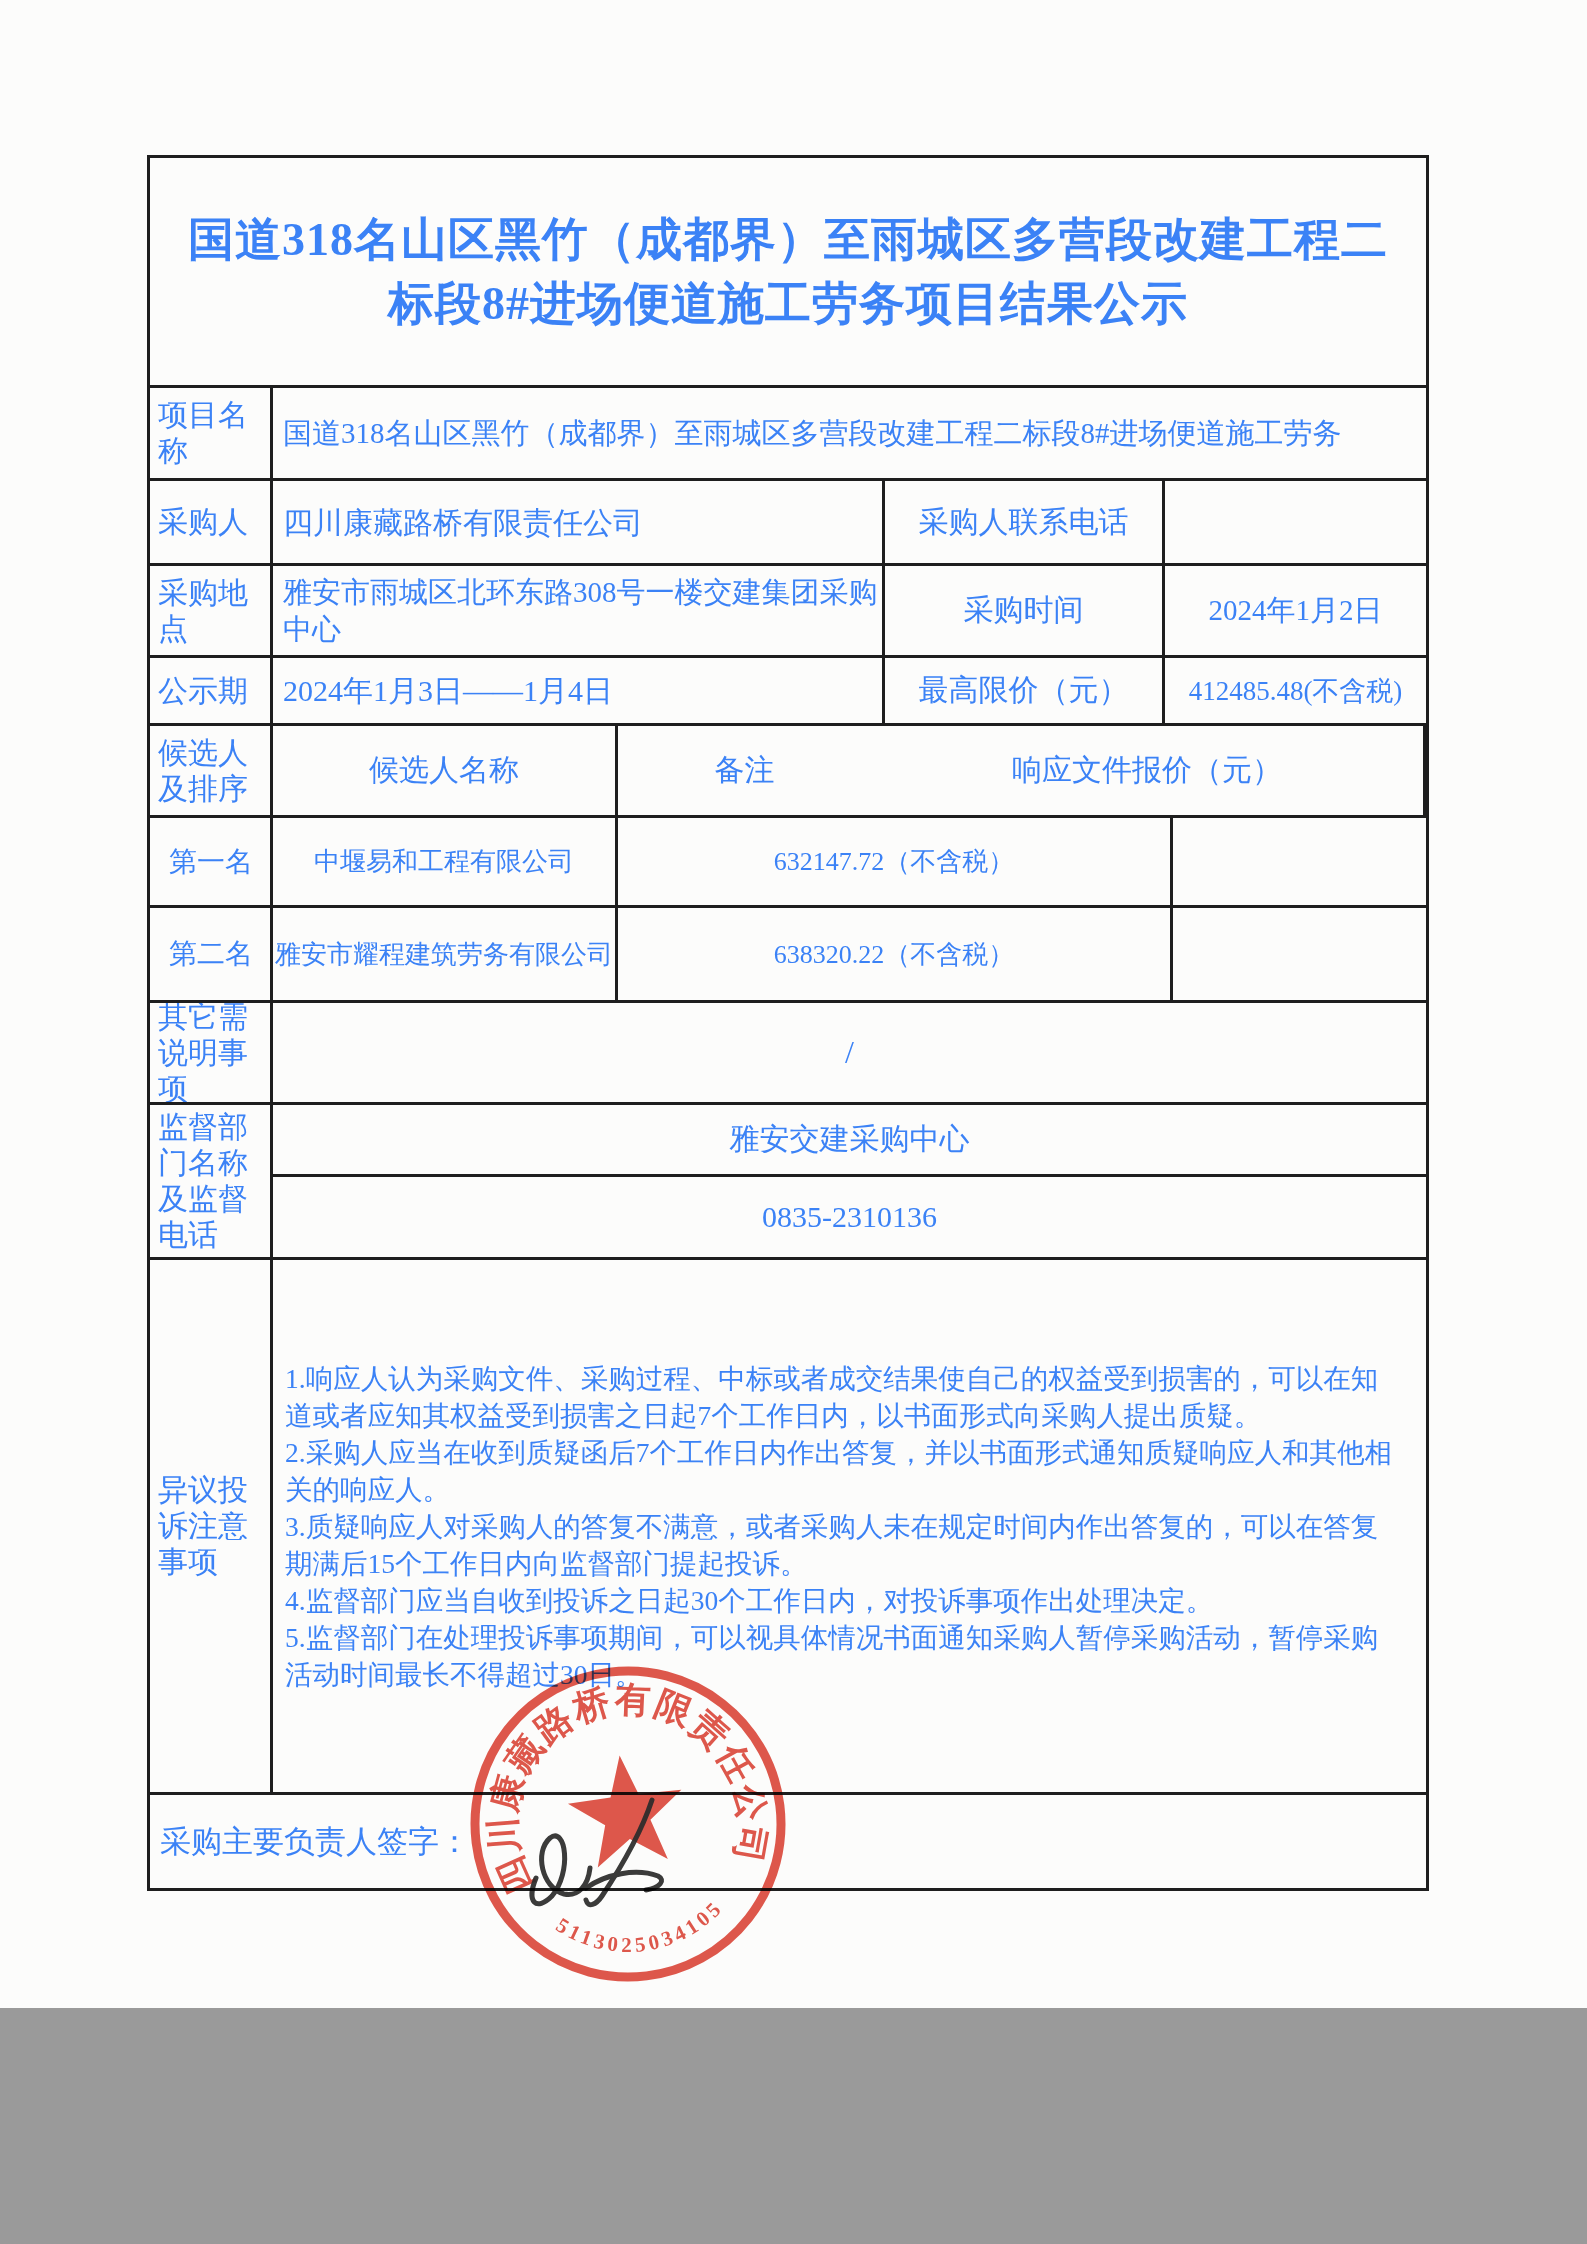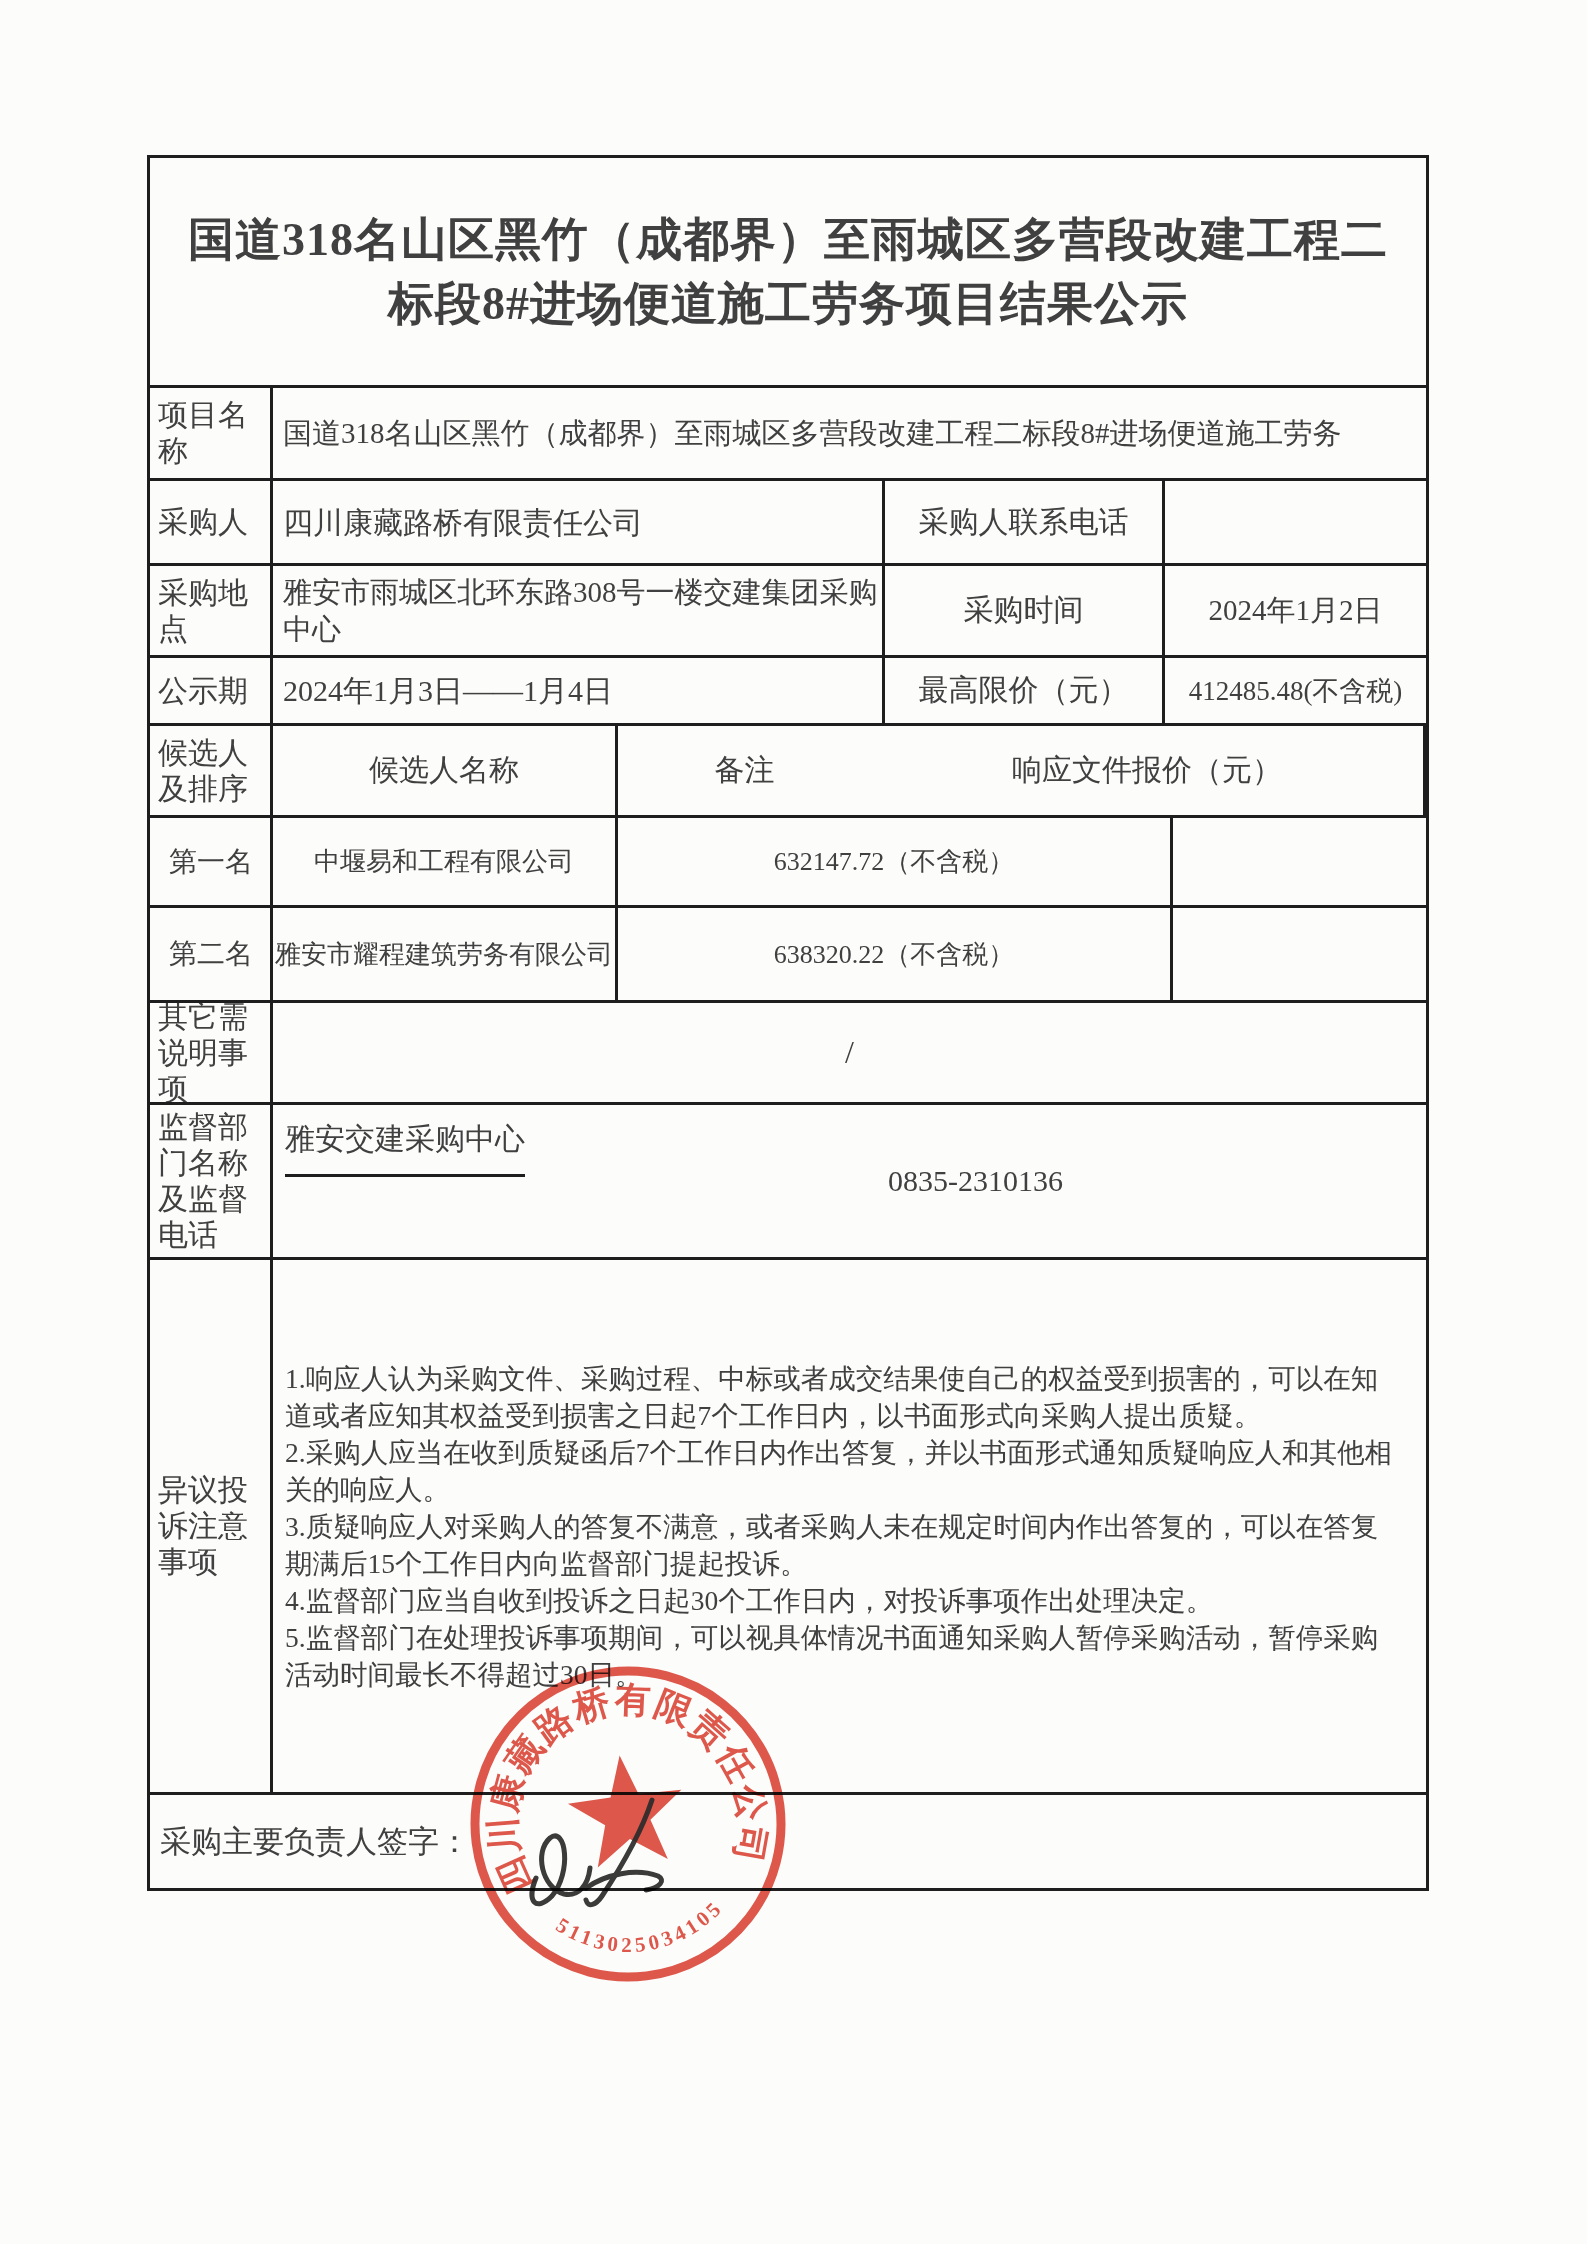--- a/index.html
+++ b/index.html
@@ -2,24 +2,24 @@
 <html><head>
 <meta charset="utf-8">
 <style>
   html,body{margin:0;padding:0;}
   body{
     font-family:"Liberation Serif","DejaVu Serif",serif;
     background:#9a9a9a;
   }
   .sheet{
     position:relative;
-    width:1587px;height:2244px;
+    width:1587px;height:2008px;
     background:#fcfcfb;
     overflow:hidden;
-    color:#404040;
+    color:#3b82f6;
   }
   .table{
     position:absolute;left:147px;top:155px;width:1276px;
     border:3px solid #1e1e1e;
     background:#fcfcfb;
     box-sizing:content-box;
   }
   .t-row{display:flex;border-bottom:3px solid #1e1e1e;box-sizing:border-box;}
   .t-row.last{border-bottom:none;}
   .c{box-sizing:border-box;border-right:3px solid #1e1e1e;display:flex;align-items:center;overflow:hidden;}
@@ -38,21 +38,21 @@
     font-weight:bold;font-size:46px;line-height:64px;letter-spacing:1px;
   }
   .r-h1{height:93px;}  .r-h2{height:85px;}  .r-h3{height:92px;}
   .r-h4{height:68px;}  .r-h5{height:92px;}  .r-h6{height:90px;}
   .r-h7{height:95px;}  .r-h8{height:102px;} .r-h9{height:155px;}
   .r-h10{height:535px;} .r-h11{height:93px;}
   .leftval{padding:2px 4px 2px 10px;font-size:29px;line-height:37px;}
   .bigval{font-size:30px;}
   .val27{font-size:27px;}
   .val29{font-size:29px;}
-  .stack{flex:1;display:flex;flex-direction:row;padding-left:12px;}
+  .stack{flex:1;display:flex;flex-direction:column;}
   .stack .sub{box-sizing:border-box;display:flex;align-items:center;justify-content:center;font-size:30px;}
   .stack .sub.first{height:72px;border-bottom:3px solid #1e1e1e;}
   .stack .sub.second{flex:1;}
   .objection-body{
     flex:1;display:flex;flex-direction:column;justify-content:center;
     padding:6px 32px 6px 12px;border-right:none;
   }
   .objection-body p{margin:0;font-size:27.5px;line-height:37px;text-align:left;}
   .sig-row .c{border-right:none;flex:1;padding-left:10px;font-size:31px;}
   .slash-cell{font-size:32px;}

